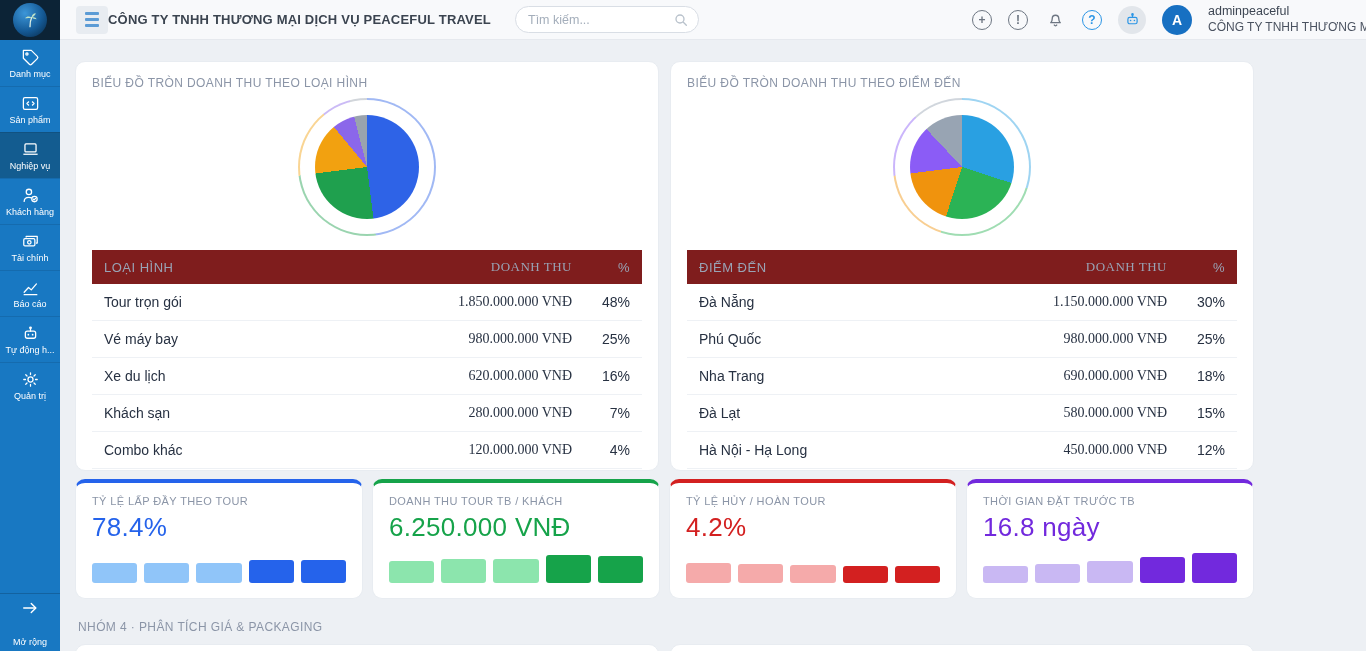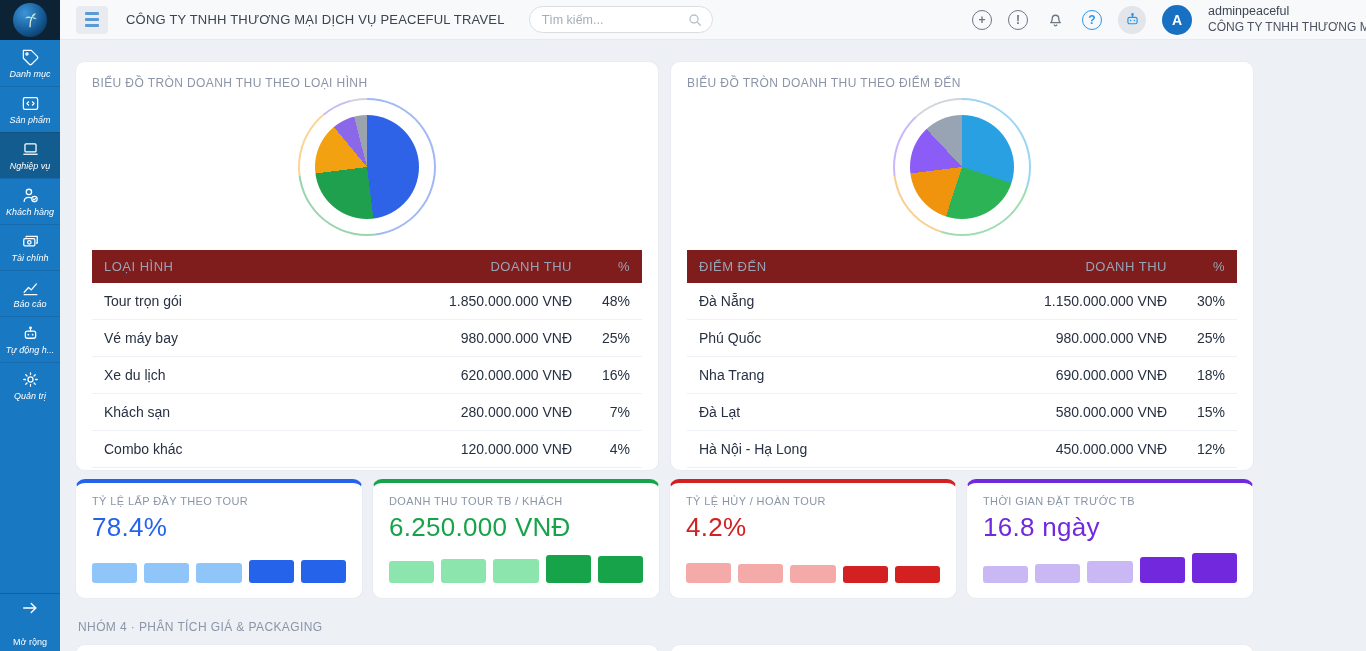--- a/index.html
+++ b/index.html
@@ -9,21 +9,21 @@
   
   .header { position:absolute; top:0; left:0; width:1366px; height:40px; background:#f8f9fb;
             border-bottom:1px solid #e6e9ee; display:flex; align-items:center; z-index:20; }
   .logo-box { width:60px; height:40px; background:#0c2336; display:flex; align-items:center; justify-content:center; flex:0 0 60px; }
   .logo-circle { width:34px; height:34px; border-radius:50%;
                  background:radial-gradient(circle at 35% 30%, #3c96d8, #155a96 55%, #0a3256 90%);
                  display:flex; align-items:center; justify-content:center; }
   .burger { margin-left:16px; width:32px; height:28px; background:#e8ecf1; border-radius:4px;
             display:flex; flex-direction:column; align-items:center; justify-content:center; gap:3px; cursor:pointer; }
   .burger i { display:block; width:14px; height:3px; background:#5b9bd5; border-radius:1px; }
-  .company-title { margin-left:18px; font-size:13px; font-weight:400; color:#3b4450; letter-spacing:.2px; white-space:nowrap; }
+  .company-title { font-size:13px; font-weight:700; color:#3b4450; letter-spacing:.2px; white-space:nowrap; }
   .search { margin-left:24px; width:184px; height:27px; background:#fff; border:1px solid #d9dee5;
             border-radius:15px; display:flex; align-items:center; padding:0 9px 0 12px; }
   .search input { border:none; outline:none; flex:1; font-size:12.5px; color:#4a5260; background:transparent; min-width:0;
                   font-family:"Liberation Sans", sans-serif; }
   .search input::placeholder { color:#a4aebb; }
   .header-right { margin-left:auto; display:flex; align-items:center; gap:16px; }
   .hicon { width:20px; height:20px; border:1.7px solid #6d7682; border-radius:50%; color:#6d7682;
            display:flex; align-items:center; justify-content:center; font-size:12px; font-weight:bold; cursor:pointer; flex:0 0 auto; }
   .hicon.blue { border-color:#2b95e5; color:#2b95e5; }
   .bell { width:22px; height:22px; display:flex; align-items:center; justify-content:center; cursor:pointer; }
@@ -31,21 +31,21 @@
   .avatar { width:30px; height:30px; border-radius:50%; background:#1770c2; color:#fff; font-size:14px; font-weight:bold;
             display:flex; align-items:center; justify-content:center; cursor:pointer; }
   .user-text { width:158px; overflow:hidden; line-height:1.25; cursor:pointer; }
   .user-name { font-size:12.5px; color:#3d4653; white-space:nowrap; }
   .user-company { font-size:12px; color:#4a5260; white-space:nowrap; }
 
   
   .sidebar { position:absolute; top:40px; left:0; width:60px; height:611px; background:#1878c2;
              display:flex; flex-direction:column; z-index:10; }
   .side-item { height:46px; display:flex; flex-direction:column; align-items:center; justify-content:center; gap:2px;
-               color:#fff; cursor:pointer; border-top:1px solid rgba(0,0,0,.10);font-style:italic; }
+               color:#fff; cursor:pointer; border-top:1px solid rgba(0,0,0,.10); }
   .side-item:first-child { border-top:none; }
   .side-item.active { background:#135c90; }
   .side-item .lbl { font-size:9px; white-space:nowrap; }
   .side-item svg { width:19px; height:19px; }
   .side-spacer { flex:1; }
   .expand-item { height:58px; border-top:1px solid rgba(0,0,0,.18); display:flex; flex-direction:column;
                  align-items:center; justify-content:center; gap:3px; color:#fff; cursor:pointer; }
   .expand-item .lbl { font-size:9px;margin-top:16px; }
 
   
@@ -54,21 +54,21 @@
   .card { background:#fff; border:1px solid #e8ecf1; border-radius:10px; }
   .chart-card { flex:1; height:410px; padding:14px 16px; overflow:hidden; }
   .card-title { font-size:12px; color:#8b95a7; letter-spacing:.4px; }
   .pie-zone { height:150px; display:flex; align-items:center; justify-content:center; margin-top:2px; }
   .pie-ring { width:138px; height:138px; border-radius:50%; display:flex; align-items:center; justify-content:center; }
   .pie-inner { width:134px; height:134px; border-radius:50%; background:#fff; display:flex; align-items:center; justify-content:center; }
   .pie { width:104px; height:104px; border-radius:50%; }
   table.dtable { width:100%; border-collapse:collapse; margin-top:8px; }
   table.dtable th { background:#7f1d1d; color:#99a3b5; font-size:13px; font-weight:normal; text-transform:uppercase;
                     letter-spacing:.5px; text-align:left; padding:9px 12px; }
-  table.dtable th.num, table.dtable td.num { text-align:right; }
+  table.dtable th.num, table.dtable td.num { text-align:right;font-family:Liberation Serif, serif; }
   table.dtable th.pct, table.dtable td.pct { text-align:right; width:58px; }
   table.dtable td { font-size:14px; color:#273142; padding:10px 12px; border-bottom:1px solid #eef1f5; }
 
   .row-kpis { display:flex; gap:9px; padding:8px 20px 0 15px; }
   .kpi { flex:1; height:120px; padding:12px 16px; border-top:4px solid var(--accent); border-radius:10px; }
   .kpi-title { font-size:11px; color:#8b95a7; letter-spacing:.4px; }
   .kpi-value { font-size:26px; font-weight:500; color:var(--accent); margin-top:5px; letter-spacing:.3px; }
   .kpi-bars { display:flex; align-items:flex-end; gap:7px; height:32px; margin-top:8px; }
   .kpi-bars .bar { flex:1; border-radius:3px; }
 

